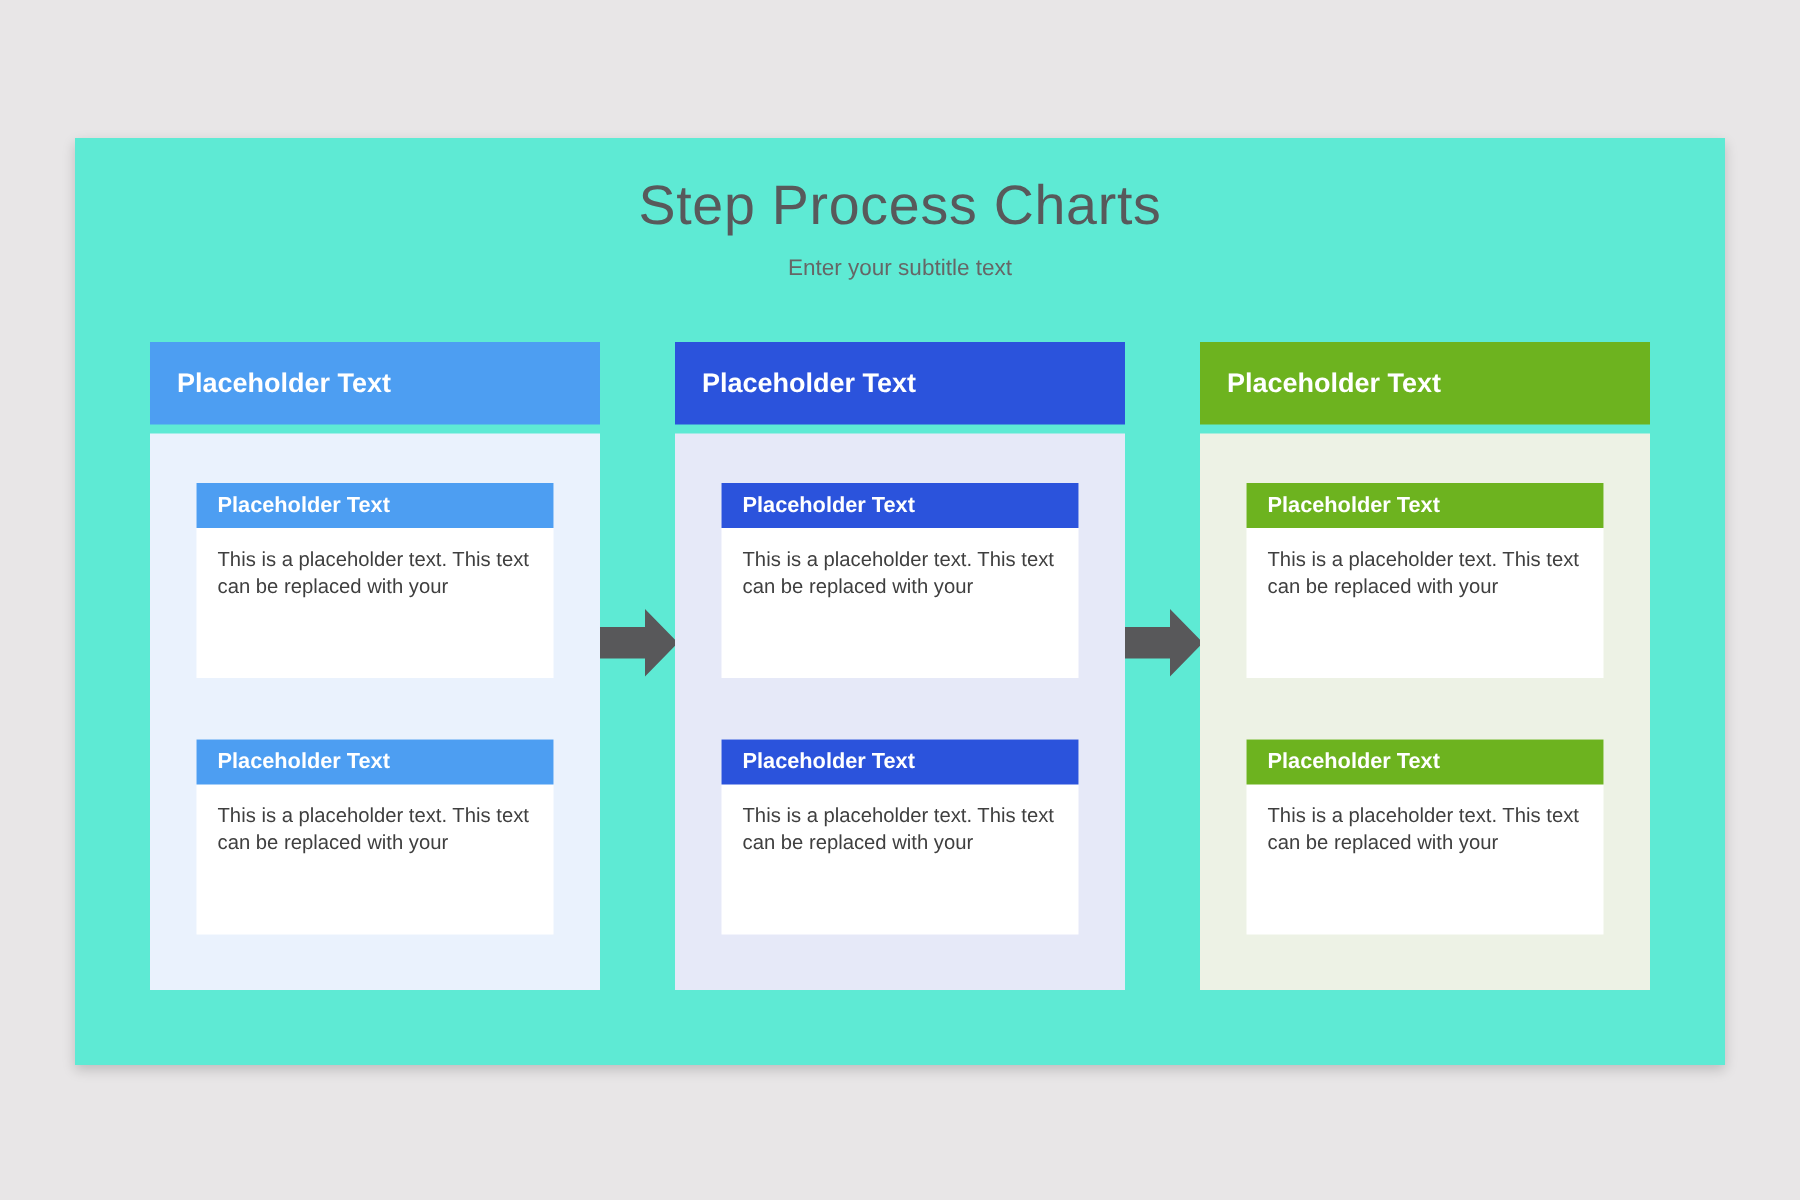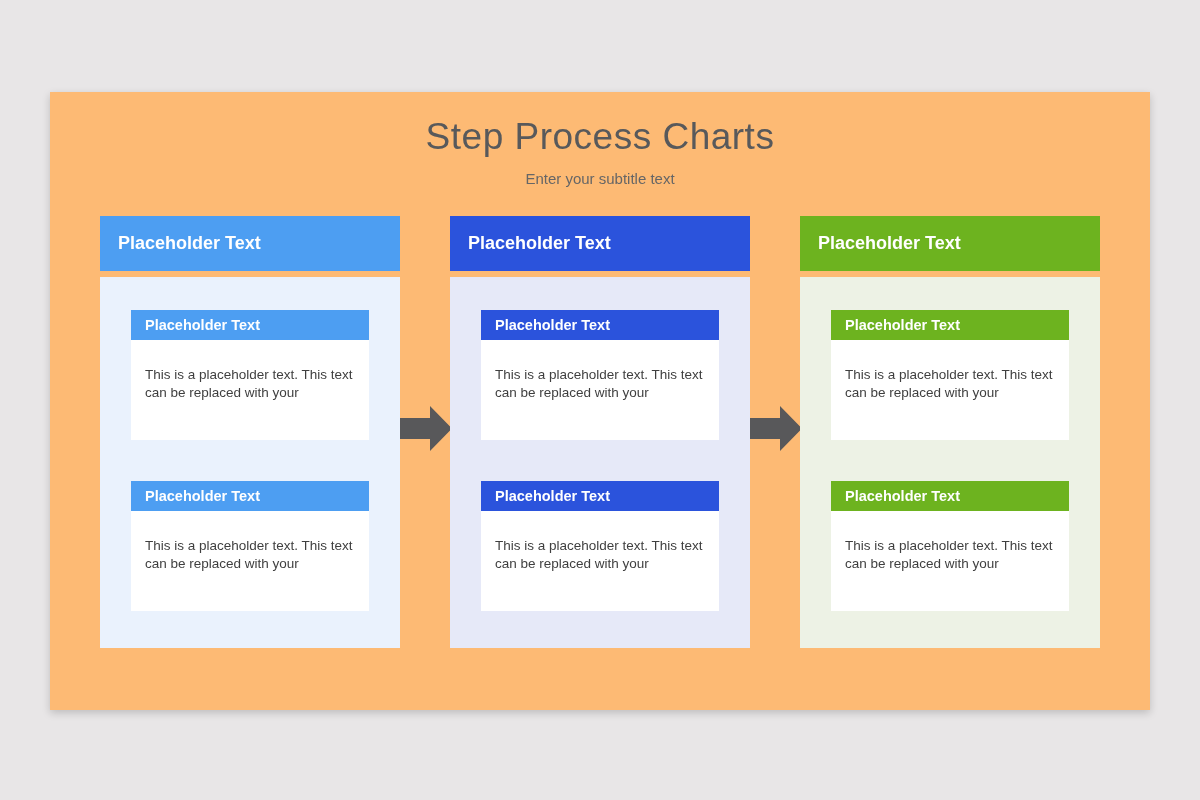--- a/index.html
+++ b/index.html
@@ -5,38 +5,38 @@
   * { margin:0; padding:0; box-sizing:border-box; }
   html,body { width:1200px; height:800px; }
   body { font-family:"Liberation Sans", sans-serif; }
 
   .stage {
     position:relative; width:1200px; height:800px;
     background:#e8e6e7; overflow:hidden;
   }
   .slide {
     position:absolute; left:50px; top:92px; width:1100px; height:618px;
-    background:#fdba74;
+    background:#5eead4;
     box-shadow:0 3px 8px rgba(0,0,0,0.18);
   }
   .page-title {
     position:absolute; top:24px; left:0; right:0;
     text-align:center; font-size:37px; font-weight:400;
     color:#58595b; letter-spacing:0.5px;
   }
   .page-subtitle {
     position:absolute; top:78px; left:0; right:0;
     text-align:center; font-size:15px; color:#666666;
   }
 
   .columns {
     position:absolute; left:50px; top:124px; width:1000px; height:432px;
   }
   .column {
-    position:absolute; top:0; width:300px; height:432px;
+    position:absolute; top:12px; width:300px; height:432px;
   }
   .column.c1 { left:0; }
   .column.c2 { left:350px; }
   .column.c3 { left:700px; }
 
   .col-header {
     height:55px; display:flex; align-items:center;
     padding-left:18px; color:#ffffff; font-weight:bold; font-size:18px;
   }
   .c1 .col-header { background:#4d9ef2; }
@@ -61,21 +61,20 @@
     height:30px; display:flex; align-items:center;
     padding-left:14px; color:#ffffff; font-weight:bold; font-size:14.5px;
   }
   .c1 .card-title { background:#4d9ef2; }
   .c2 .card-title { background:#2b53dc; }
   .c3 .card-title { background:#6db31f; }
 
   .card-body {
     padding:12px 14px 0 14px; font-size:13.5px; line-height:1.35;
     color:#3f3f3f;
-    margin-top:14px;
   }
 
   .arrow {
     position:absolute; top:189px; width:52px; height:47px;
   }
   .arrow.a1 { left:300px; }
   .arrow.a2 { left:650px; }
   .arrow svg { display:block; width:52px; height:47px; }
 </style>
 </head>

